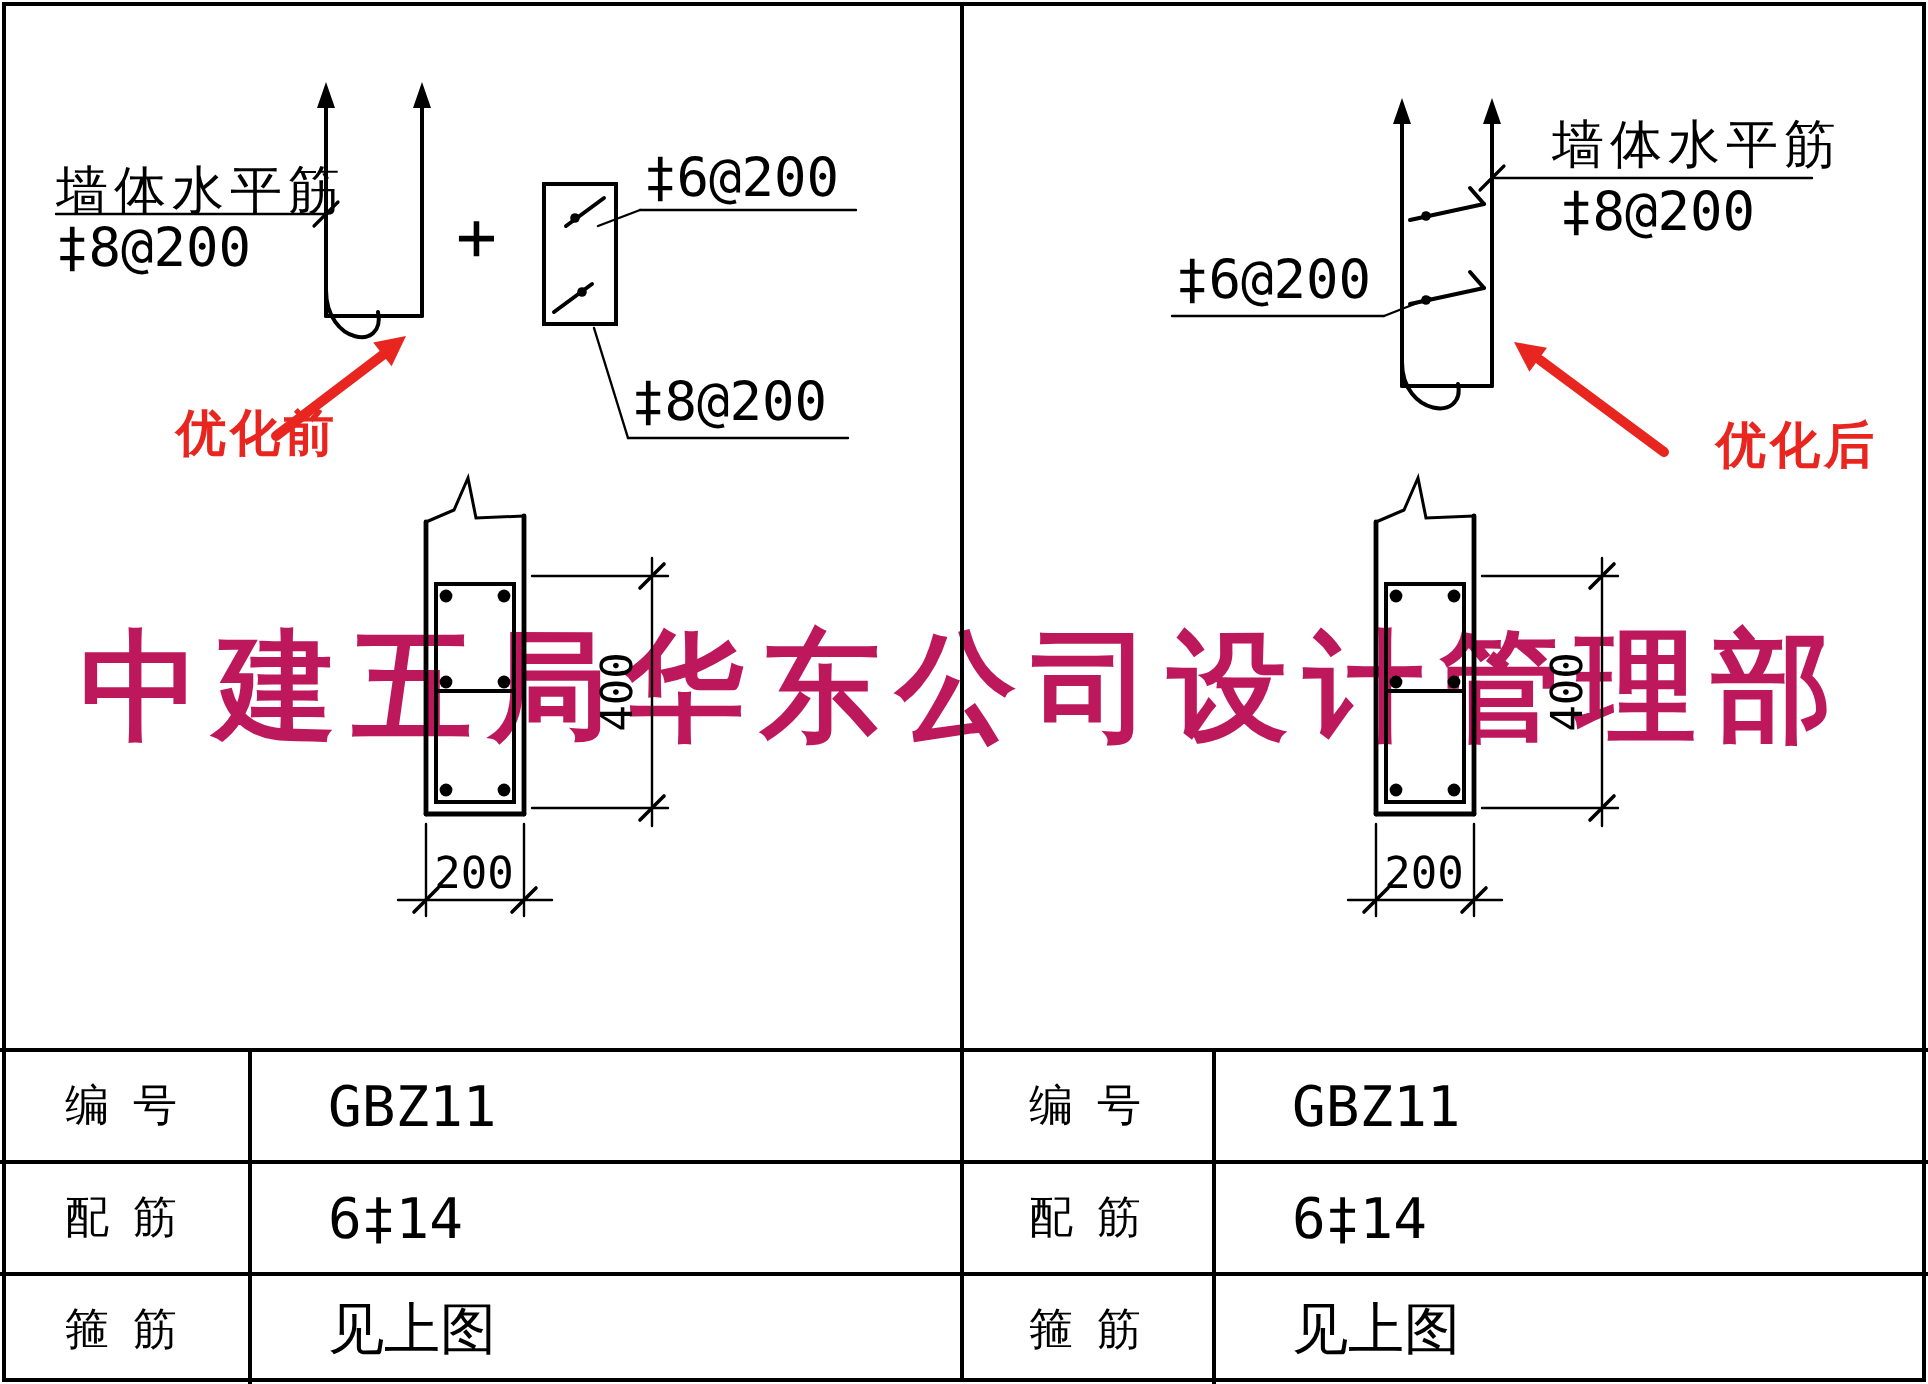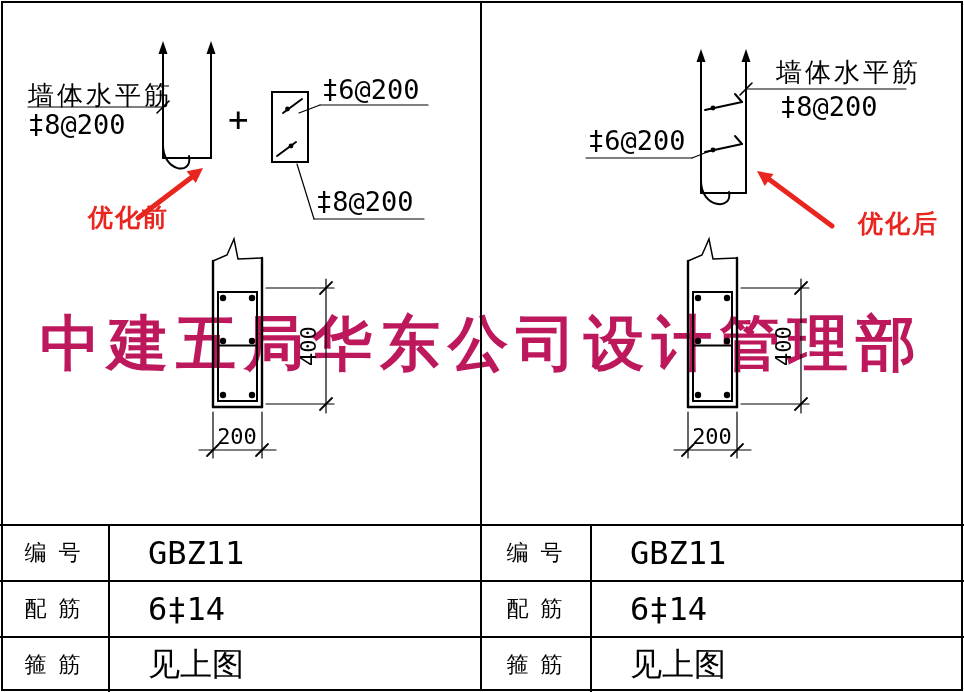--- a/index.html
+++ b/index.html
@@ -20,24 +20,24 @@
   .cn{font-family:"Liberation Sans",sans-serif;letter-spacing:3px;}
   .spec{font-size:27px;}
   .small-cn{font-size:26px;}
   .plus{font-size:34px;font-family:"DejaVu Sans Mono",monospace;}
   .red{color:#e8251f;font-weight:bold;font-size:25px;letter-spacing:2px;}
   svg text{font-family:"DejaVu Sans Mono",monospace;font-size:22px;fill:#000;}
   
   .ptable{position:absolute;top:524px;width:482px;height:168px;z-index:5;background:transparent;}
   .trow{height:56px;border-top:2px solid #000;display:flex;box-sizing:border-box;align-items:stretch;}
   .tlabel{
-    width:110px;border-right:2px solid #000;display:flex;align-items:center;justify-content:center;
+    width:126px;border-right:2px solid #000;display:flex;align-items:center;justify-content:center;
     font-size:22px;box-sizing:border-box;
   }
-  .tvalue{flex:1;display:flex;align-items:center;padding-left:38px;font-size:32px;}
+  .tvalue{flex:1;display:flex;align-items:center;padding-left:38px;font-size:28px;}
 </style>
 </head>
 <body>
 
 <div class="root">
 
   <div class="watermark">中建五局华东公司设计管理部</div>
 
   <svg class="linework" width="964" height="524" viewBox="0 0 964 524" stroke="#000" fill="none" stroke-linecap="round">
 

